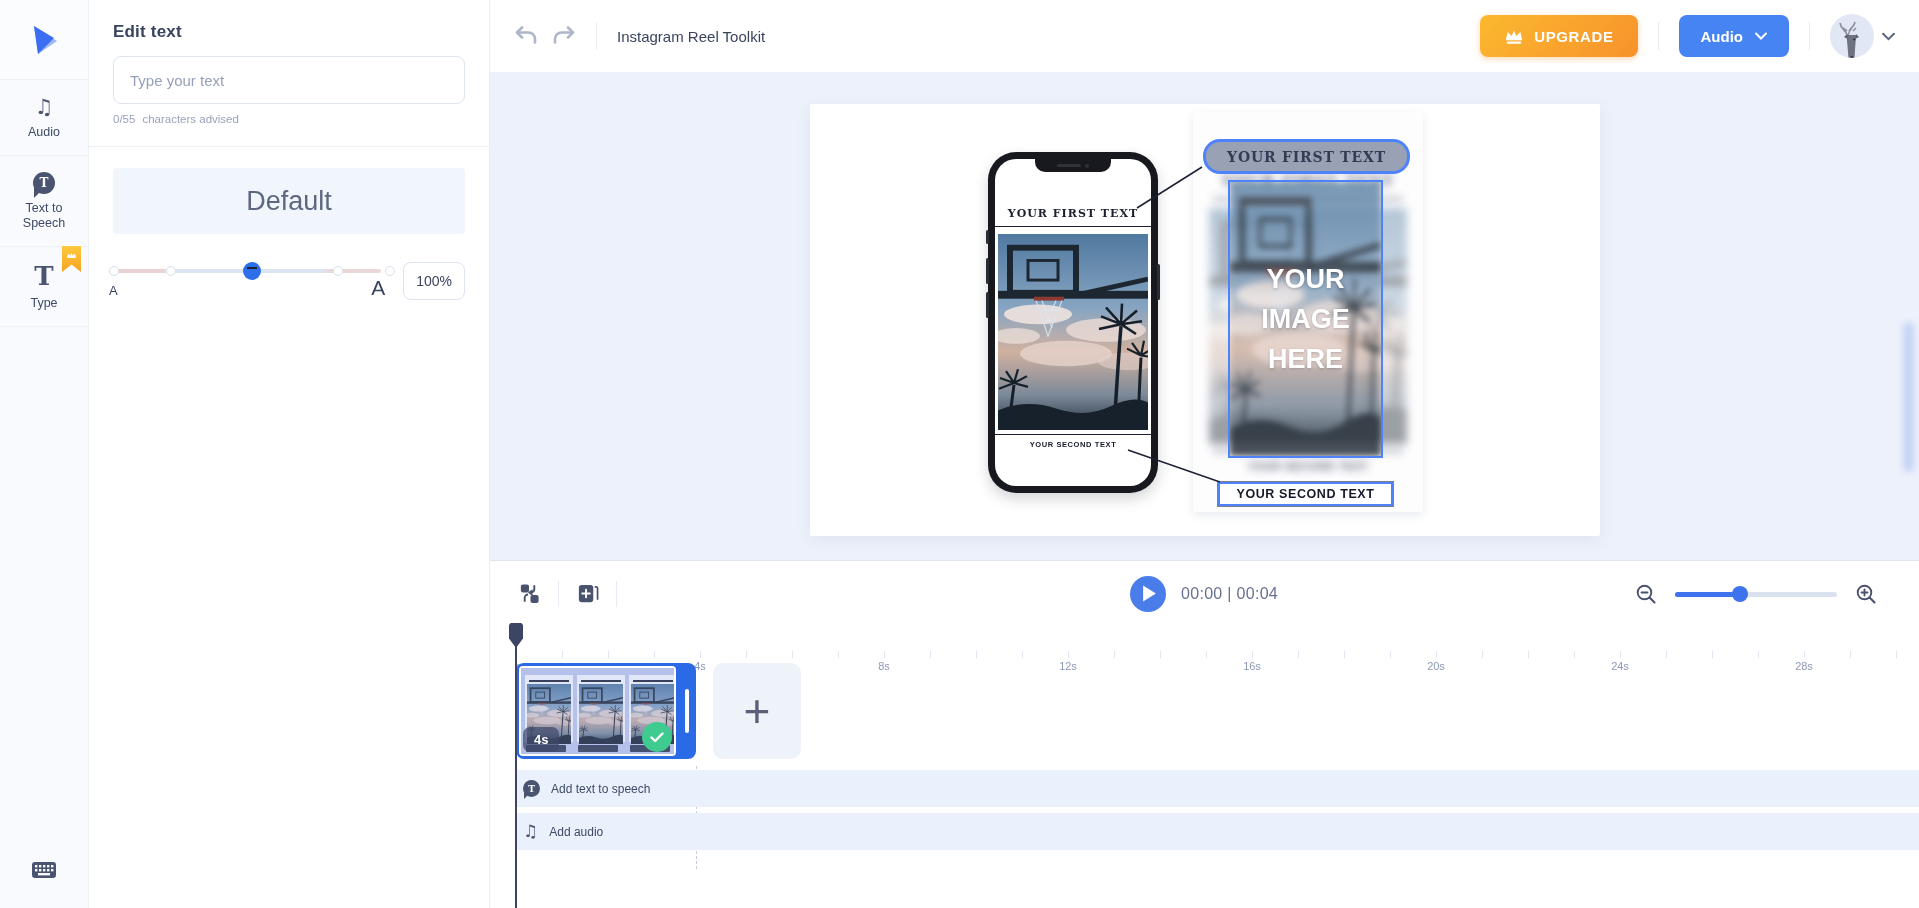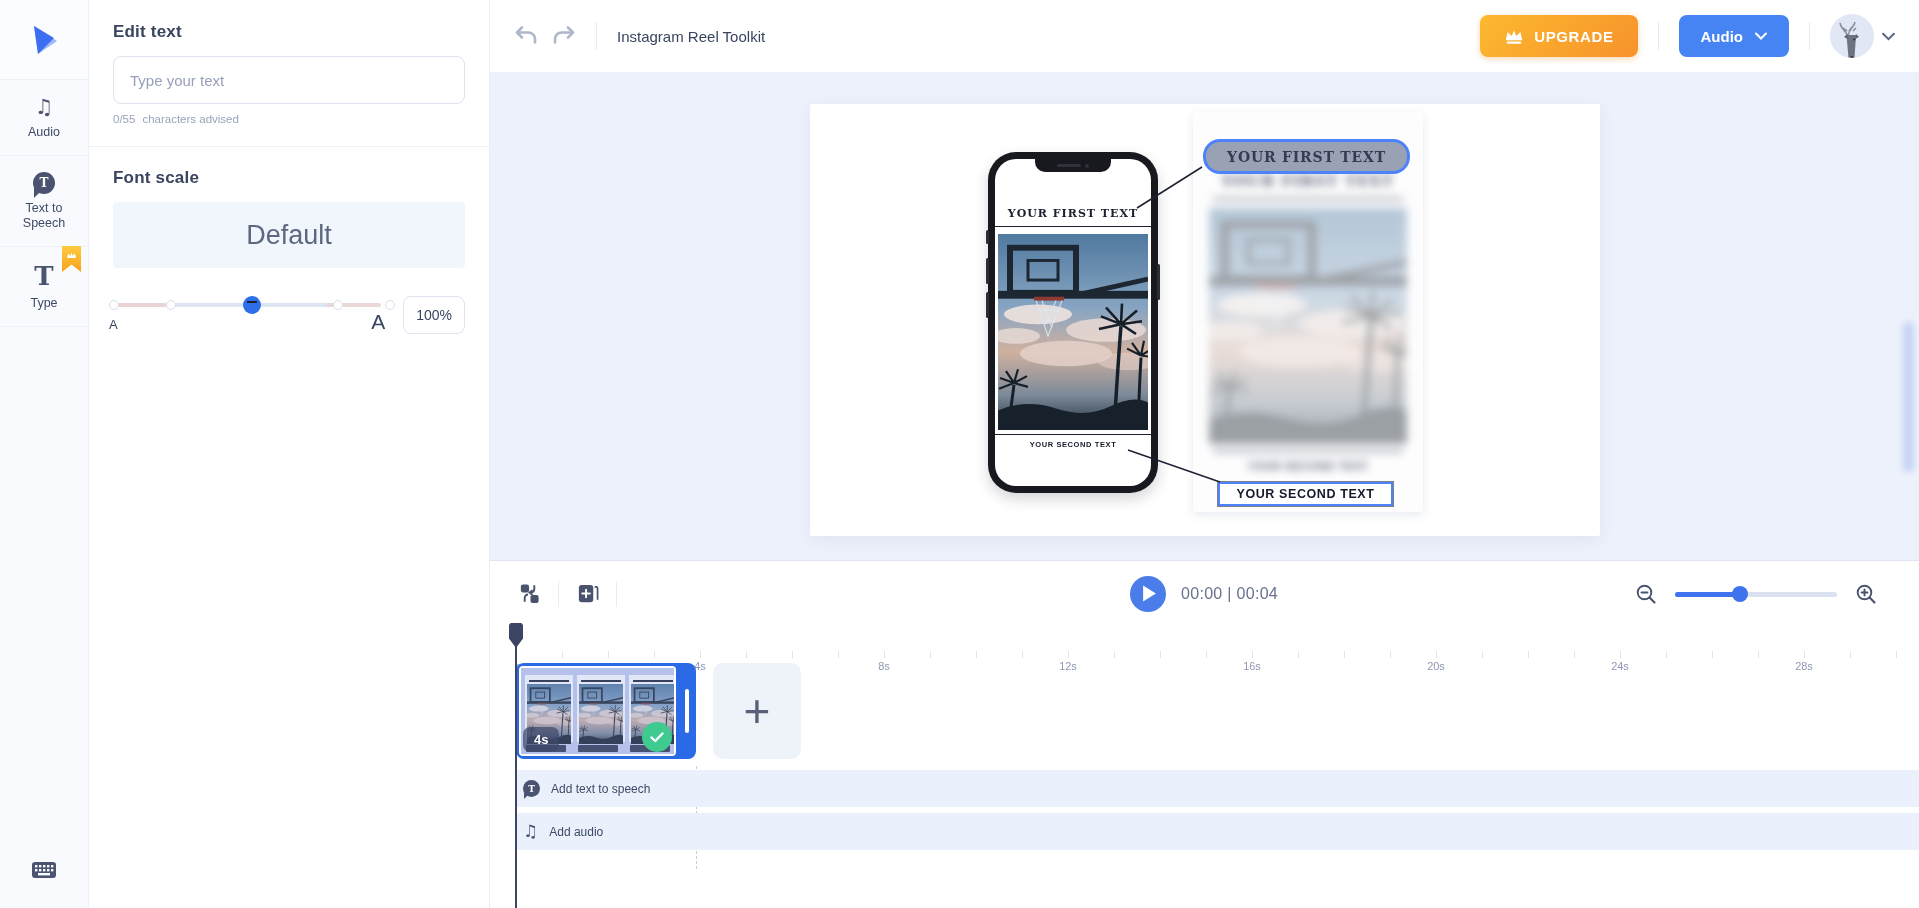--- a/index.html
+++ b/index.html
@@ -270,21 +270,20 @@
 </nav>
 
 <section class="panel">
   <h2>Edit text</h2>
   <input class="text-input" type="text" placeholder="Type your text" style="">
   <div class="hint">
     <span>0/55</span>
     <span>characters advised</span>
   </div>
   <div class="panel-divider"></div>
-  <h2>Font scale</h2>
   <div class="default-box">Default</div>
   <div class="scale-row">
     <div class="fslider">
       <div class="track"></div>
       <span class="stop" style="left:0"></span>
       <span class="stop" style="left:57px"></span>
       <span class="stop" style="left:224px"></span>
       <span class="stop" style="left:276px"></span>
       <span class="thumb" style="left:134px"></span>
       <span class="a-min">A</span>
@@ -374,20 +373,26 @@
         <div class="ovb-rule"></div>
         <div class="ovb-photo">
           <svg class="photo" viewBox="0 0 150 200" preserveAspectRatio="none">
               <use href="#photoSym"></use>
             </svg>
         </div>
         <div class="ovb-rule" style="margin-top:6px"></div>
         <div class="ovb-caption">YOUR SECOND TEXT</div>
       </div>
       <div class="ov-pill">YOUR FIRST TEXT</div>
+      <div class="ov-imgbox">
+        <svg class="photo" viewBox="0 0 150 200" preserveAspectRatio="none">
+            <use href="#photoSym"></use>
+          </svg>
+        <div class="ov-imgtext">YOUR IMAGE HERE</div>
+      </div>
       <div class="ov-box2">YOUR SECOND TEXT</div>
     </div>
 
     <svg class="connectors" width="790" height="432">
       <line x1="327" y1="104" x2="392" y2="63" stroke="#1c2030" stroke-width="1.5"></line>
       <line x1="318" y1="346" x2="410" y2="378" stroke="#1c2030" stroke-width="1.5"></line>
     </svg>
   </div>
 
   <div class="vscroll"></div>

